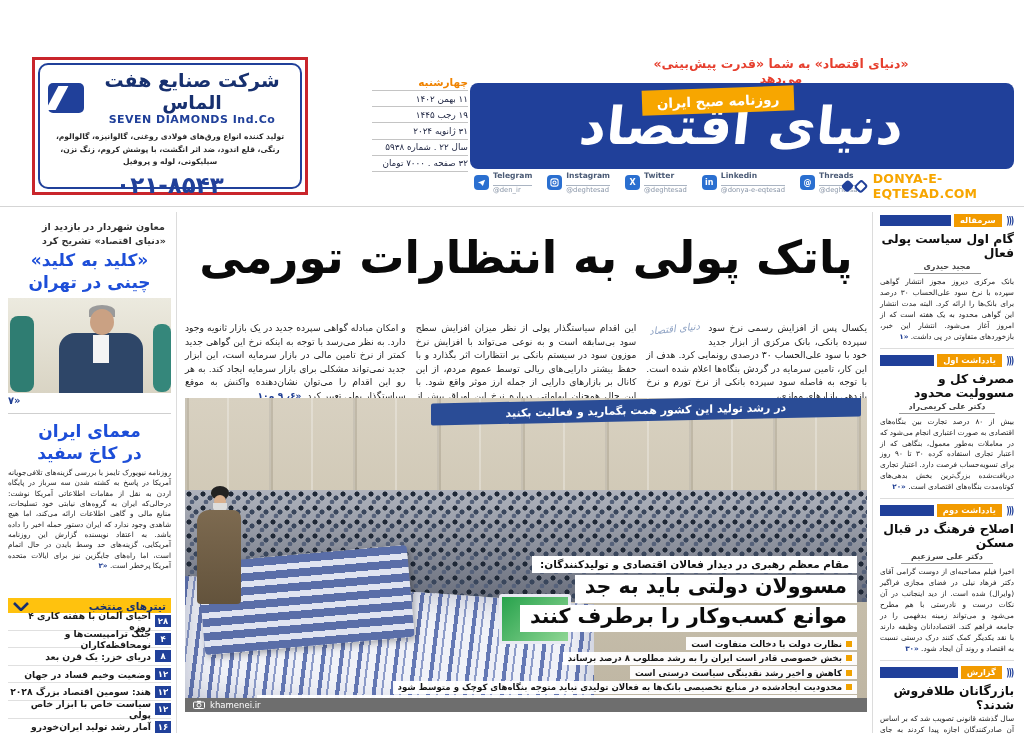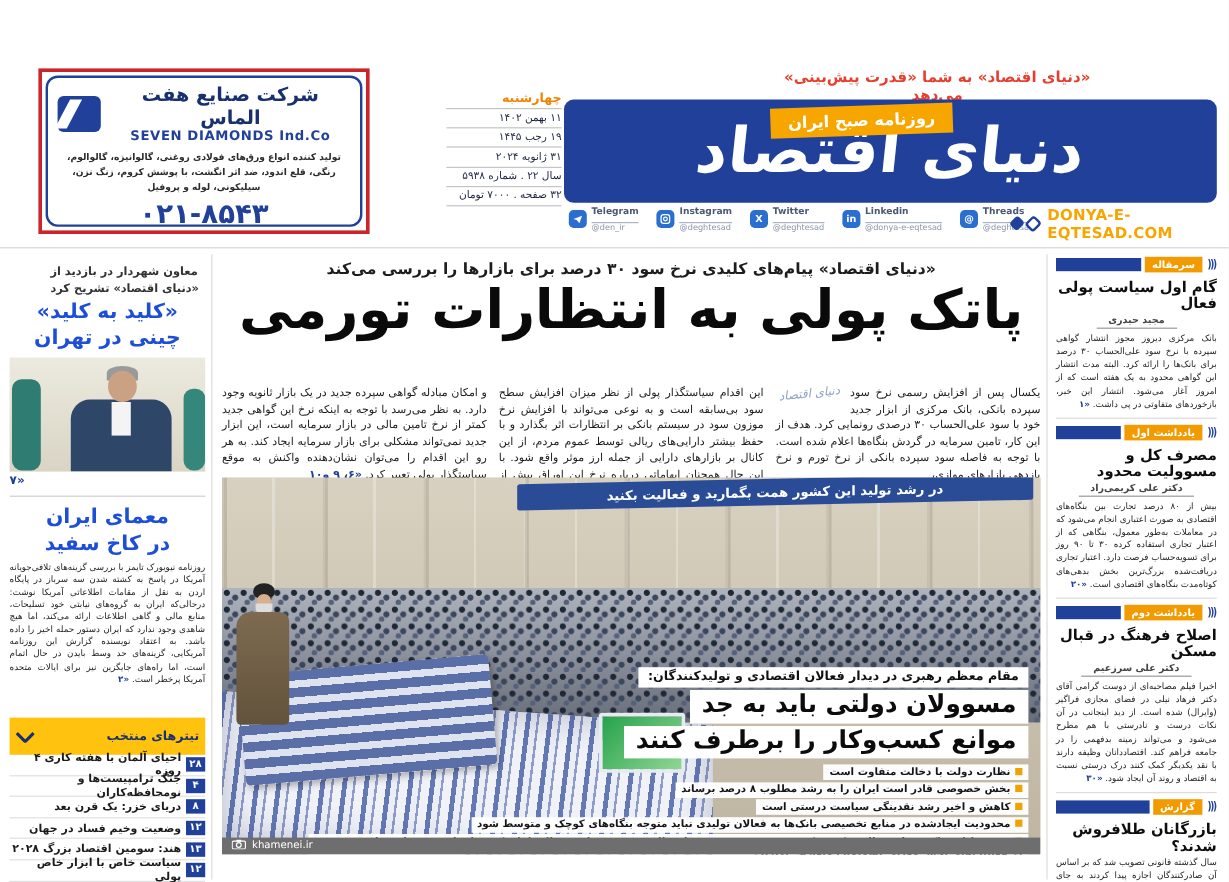--- a/index.html
+++ b/index.html
@@ -6,21 +6,21 @@
   .page{position:relative;width:1024px;height:735px;margin:0 auto;background:#fff;overflow:hidden;
         direction:rtl;font-family:"DejaVu Sans","Liberation Sans",sans-serif;color:#1a1a1a;}
   .ref{color:#1f3e93;font-weight:bold;white-space:nowrap;}
 
   
   .ad{position:absolute;left:32px;top:57px;width:276px;height:138px;border:3px solid #c9252b;background:#fff;box-sizing:border-box;padding:3px;}
   .ad-inner{border:2px solid #20409a;border-radius:10px;height:100%;box-sizing:border-box;padding:4px 8px 2px;text-align:center;}
   .ad-logo-row{display:flex;align-items:center;justify-content:center;gap:8px;}
   .ad-logo{width:36px;height:30px;background:#20409a;border-radius:5px;position:relative;flex:0 0 auto;}
   .ad-logo:before{content:"";position:absolute;left:4px;top:3px;width:10px;height:24px;background:#fff;transform:skewX(-28deg);}
-  .ad-fa{font-size:16px;font-weight:800;color:#17306f;}
+  .ad-fa{font-size:19px;font-weight:800;color:#17306f;}
   .ad-en{font-size:11px;font-weight:800;color:#20409a;letter-spacing:0.5px;}
   .ad-desc{font-size:7.6px;font-weight:bold;color:#2a2a2a;line-height:1.65;margin-top:5px;text-align:center;}
   .ad-phone{font-size:23px;font-weight:800;color:#20409a;margin-top:3px;direction:ltr;}
 
   .dates{position:absolute;left:372px;top:76px;width:96px;}
   .weekday{color:#f08300;font-weight:800;font-size:10.5px;text-align:right;border-bottom:1px solid #c4c4c4;padding-bottom:2px;}
   .date-row{font-size:8.8px;color:#1c2340;text-align:right;padding:2.6px 0;border-bottom:1px solid #c4c4c4;}
 
   .tagline{position:absolute;left:652px;top:56px;width:258px;text-align:center;color:#e63f2e;font-size:12.5px;font-weight:800;}
   .masthead{position:absolute;left:470px;top:83px;width:544px;height:86px;background:#20409a;border-radius:8px;
@@ -99,21 +99,21 @@
   .man-hair{position:absolute;top:7px;right:56px;width:26px;height:12px;background:#9a9a9a;border-radius:50% 50% 0 0;}
   .man-head{position:absolute;top:11px;right:57px;width:24px;height:26px;background:#caa183;border-radius:50%;}
   .man-body{position:absolute;top:35px;right:28px;width:84px;height:60px;background:#2e4668;border-radius:16px 16px 0 0;}
   .man-shirt{position:absolute;top:37px;right:62px;width:16px;height:28px;background:#f4f4f4;}
   .chair-l{position:absolute;top:18px;left:2px;width:24px;height:76px;background:#2f7d72;border-radius:8px;}
   .chair-r{position:absolute;top:26px;right:0px;width:18px;height:68px;background:#35877b;border-radius:8px;}
   .lc-ref{font-size:10px;text-align:left;}
   .lc-div{height:1px;background:#cfcfcf;margin:7px 0 6px;}
   .lc-body{font-size:7.3px;line-height:1.42;text-align:justify;color:#222;margin-top:4px;}
   .lc-list{position:absolute;left:8px;top:598px;width:163px;}
-  .lc-list-head{background:#ffc20e;height:31px;display:flex;align-items:center;justify-content:space-between;padding:0 5px;}
+  .lc-list-head{background:#ffc20e;height:15px;display:flex;align-items:center;justify-content:space-between;padding:0 5px;}
   .lc-list-title{color:#17306f;font-size:10.5px;font-weight:800;}
   .lc-row{display:flex;align-items:center;gap:4px;height:16.6px;border-bottom:1px solid #e0e0e0;font-size:9.2px;font-weight:bold;color:#1b1b1b;}
   .num{background:#20409a;color:#fff;font-size:8.5px;font-weight:bold;min-width:16px;height:12px;line-height:12px;text-align:center;flex:0 0 auto;}
 
   
   .rightcol{position:absolute;left:880px;top:212px;width:134px;}
   .rc-sec{border-bottom:1px solid #ddd;padding-bottom:5px;margin-bottom:5px;}
   .rc-sec:last-child{border-bottom:none;}
   .rc-head{display:flex;align-items:center;gap:3px;margin-top:2px;}
   .rc-arcs{color:#20409a;font-weight:bold;font-size:10px;letter-spacing:-1.5px;transform:scaleX(0.75);}
@@ -208,21 +208,20 @@
   <div class="siteurl">
     <span class="mark mark-fill"></span>
     <span class="mark mark-line"></span>
     <span class="url-text">DONYA-E-EQTESAD.COM</span>
   </div>
 
   <div class="hrule"></div>
   <div class="vrule v1"></div>
   <div class="vrule v2"></div>
 
-  <div class="lead-kicker">«دنیای اقتصاد» پیام‌های کلیدی نرخ سود ۳۰ درصد برای بازارها را بررسی می‌کند</div>
   <h1 class="lead-headline">پاتک پولی به انتظارات تورمی</h1>
   <div class="lead-body">
     <div class="lead-col">
       <span class="signature">دنیای اقتصاد</span>
       <span>یکسال پس از افزایش رسمی نرخ سود سپرده بانکی، بانک مرکزی از ابزار جدید خود با سود علی‌الحساب ۳۰ درصدی رونمایی کرد. هدف از این کار، تامین سرمایه در گردش بنگاه‌ها اعلام شده است. با توجه به فاصله سود سپرده بانکی از نرخ تورم و نرخ بازدهی بازارهای موازی،</span>
     </div>
     <div class="lead-col">
       <span>این اقدام سیاستگذار پولی از نظر میزان افزایش سطح سود بی‌سابقه است و به نوعی می‌تواند با افزایش نرخ موزون سود در سیستم بانکی بر انتظارات اثر بگذارد و با حفظ بیشتر دارایی‌های ریالی توسط عموم مردم، از این کانال بر بازارهای دارایی از جمله ارز موثر واقع شود. با این حال همچنان ابهاماتی درباره نرخ این اوراق پیش از سررسید</span>
     </div>
     <div class="lead-col">

